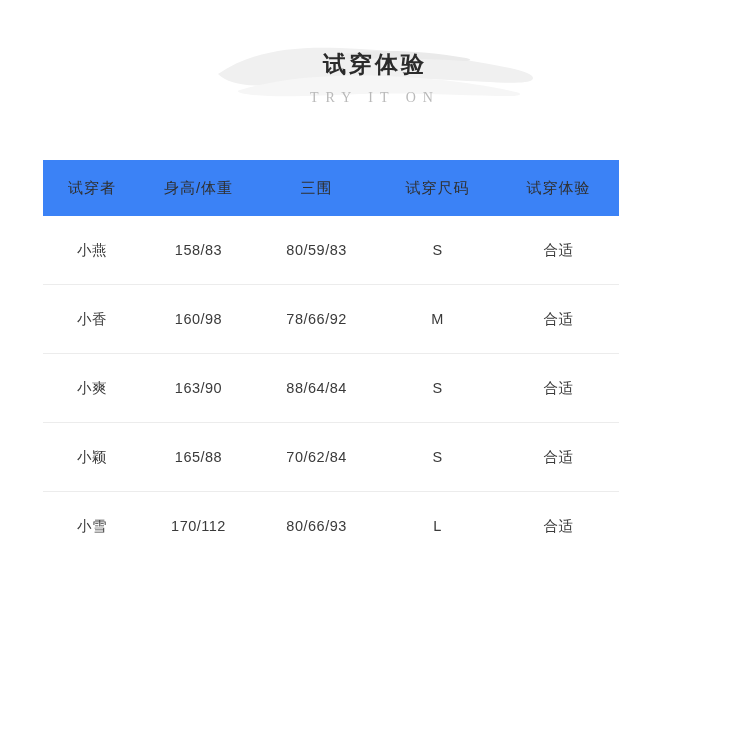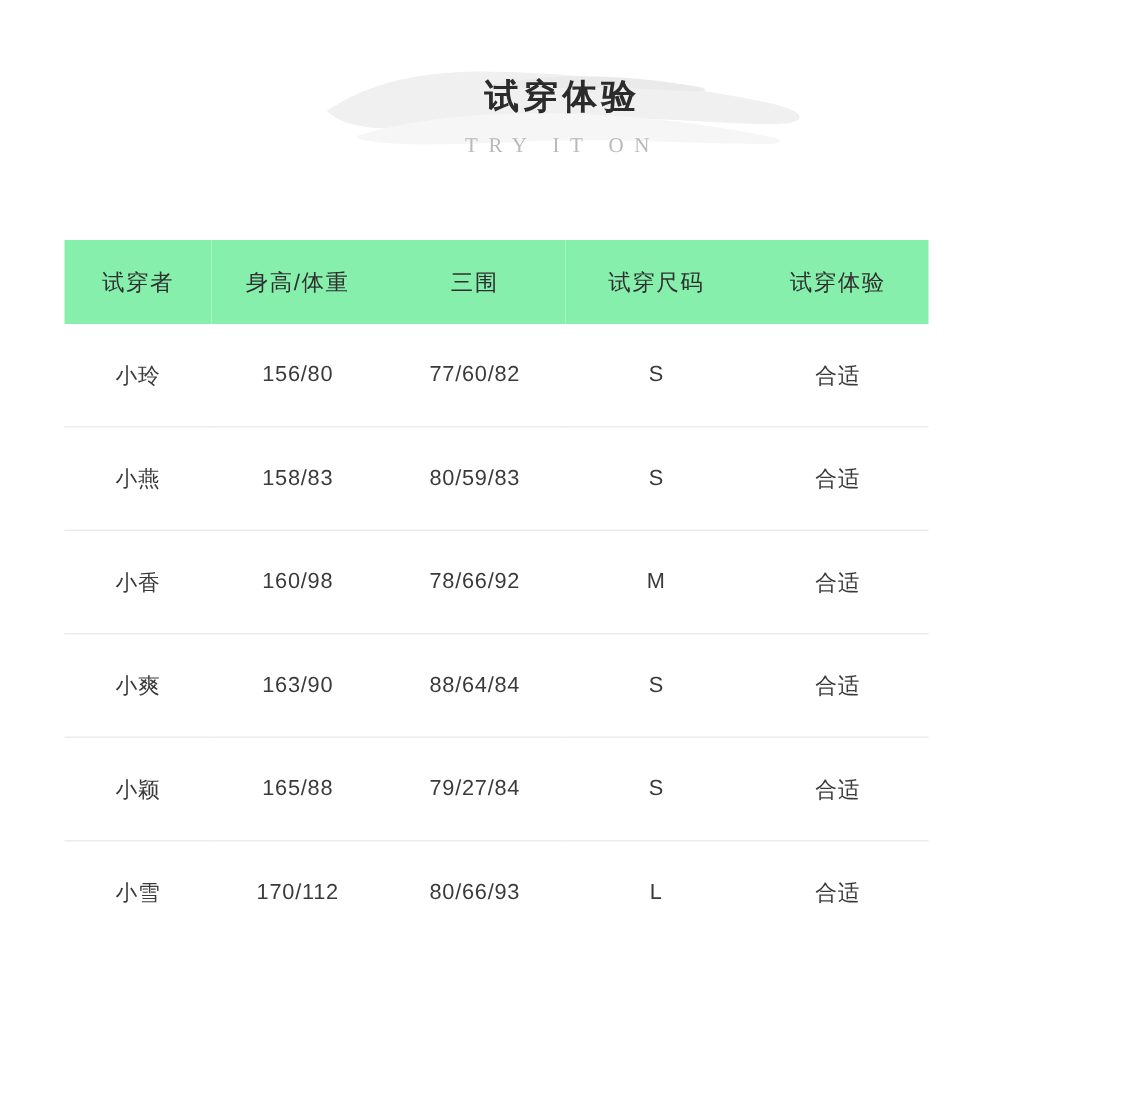--- a/index.html
+++ b/index.html
@@ -64,21 +64,21 @@
   .table-wrap {
     width: 576px;
     margin: 10px auto 0 auto;
   }
   table.try-table {
     width: 100%;
     border-collapse: collapse;
     table-layout: fixed;
   }
   table.try-table thead tr {
-    background: #86efac;
+    background: #3b82f6;
   }
   table.try-table thead th {
     font-size: 15px;
     font-weight: normal;
     color: #2f2f2f;
     height: 54px;
     text-align: center;
     vertical-align: middle;
     letter-spacing: 1px;
   }
@@ -131,27 +131,20 @@
         <tr>
           <th>试穿者</th>
           <th>身高/体重</th>
           <th>三围</th>
           <th>试穿尺码</th>
           <th>试穿体验</th>
         </tr>
       </thead>
       <tbody>
         <tr>
-          <td>小玲</td>
-          <td class="num">156/80</td>
-          <td class="num">77/60/82</td>
-          <td class="num">S</td>
-          <td>合适</td>
-        </tr>
-        <tr>
           <td>小燕</td>
           <td class="num">158/83</td>
           <td class="num">80/59/83</td>
           <td class="num">S</td>
           <td>合适</td>
         </tr>
         <tr>
           <td>小香</td>
           <td class="num">160/98</td>
           <td class="num">78/66/92</td>
@@ -161,21 +154,21 @@
         <tr>
           <td>小爽</td>
           <td class="num">163/90</td>
           <td class="num">88/64/84</td>
           <td class="num">S</td>
           <td>合适</td>
         </tr>
         <tr>
           <td>小颖</td>
           <td class="num">165/88</td>
-          <td class="num">79/27/84</td>
+          <td class="num">70/62/84</td>
           <td class="num">S</td>
           <td>合适</td>
         </tr>
         <tr>
           <td>小雪</td>
           <td class="num">170/112</td>
           <td class="num">80/66/93</td>
           <td class="num">L</td>
           <td>合适</td>
         </tr>

